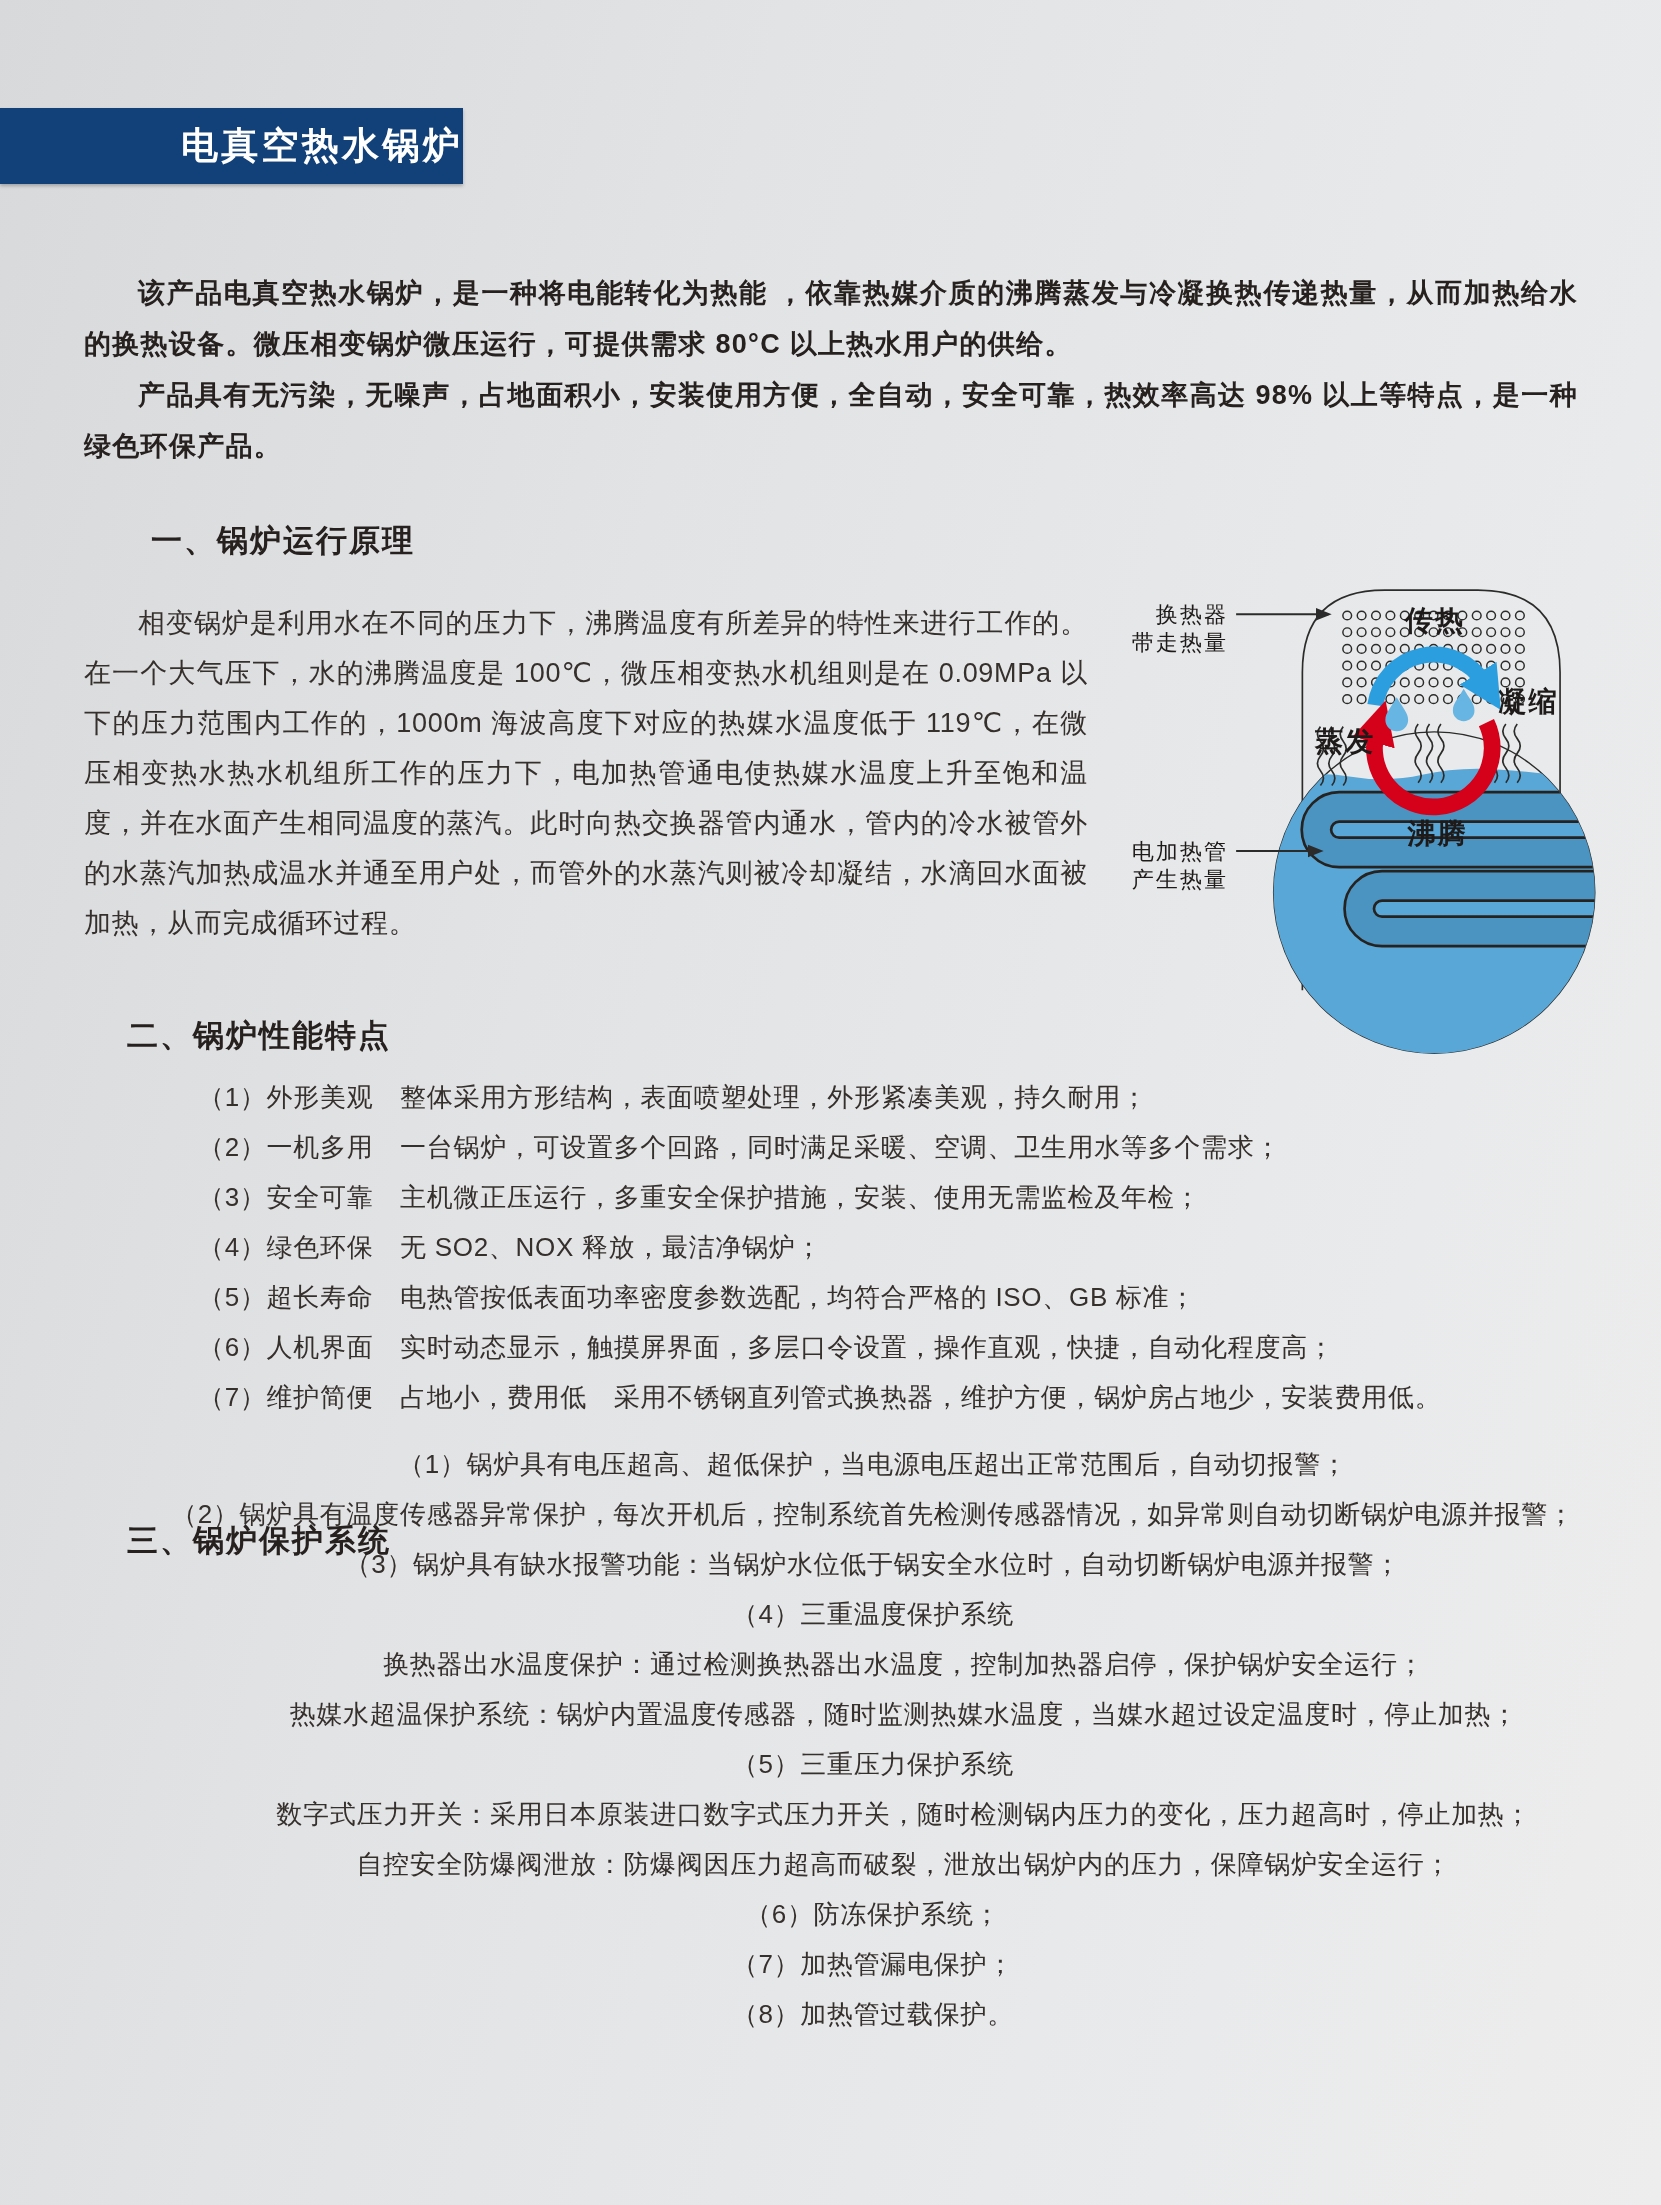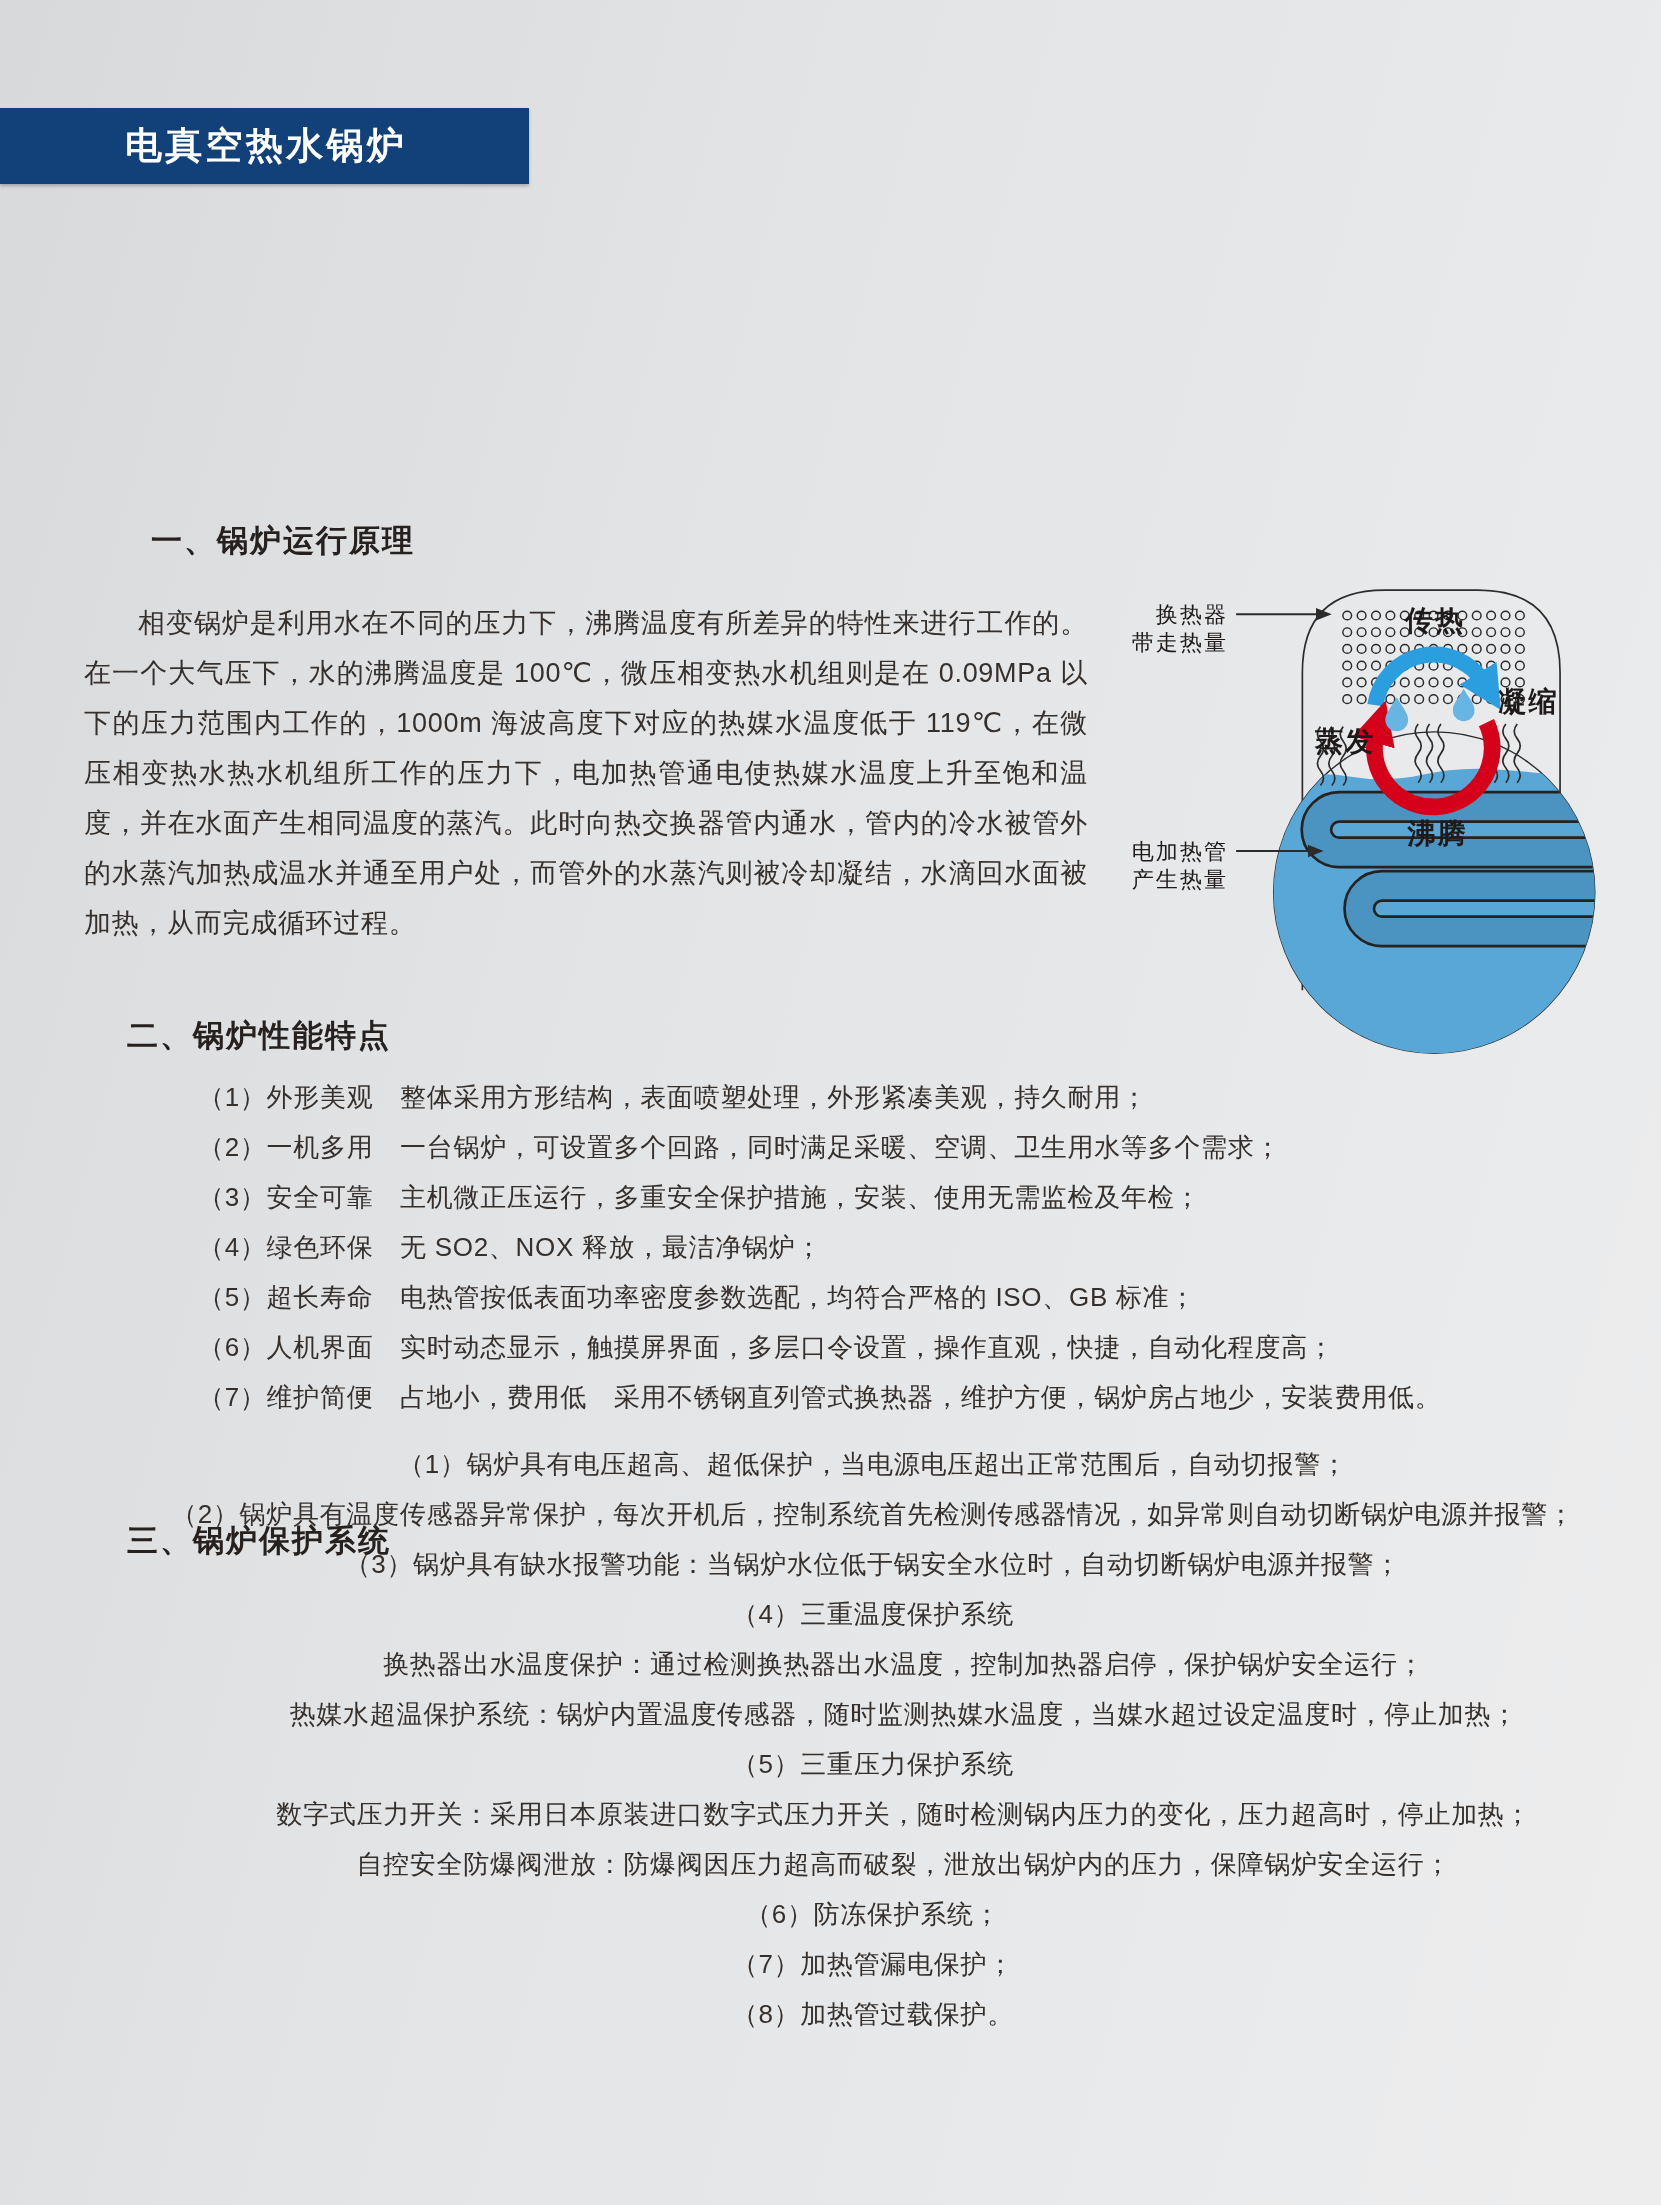--- a/index.html
+++ b/index.html
@@ -1,21 +1,21 @@
 <!DOCTYPE html>
 <html style="font-size:10.7px"><head>
 <meta charset="utf-8">
 <style>
   html,body{margin:0;padding:0;background:#cfd0d2;}
   .page{
     position:relative;width:1662px;height:2205px;overflow:hidden;
     background:linear-gradient(105deg,#d8d9db 0%,#e2e3e5 35%,#e8e9ea 70%,#ededee 100%);
     font-family:"Liberation Sans","DejaVu Sans",sans-serif;color:#241f1d;
   }
-  .title-bar{position:absolute;left:0;top:108px;width:529px;height:76px;background:#124078;box-shadow:0 2px 3.3px rgba(0,0,0,.25);}
+  .title-bar{position:absolute;left:0;top:108px;width:463px;height:76px;background:#124078;box-shadow:0 2px 3.3px rgba(0,0,0,.25);text-align:right;}
   .title-bar .t{display:block;padding-left:125px;line-height:76px;font-size:37px;font-weight:700;color:#ffffff;letter-spacing:3.3px;white-space:nowrap;}
   .intro{position:absolute;left:84px;top:268px;width:1494px;}
   .intro p{margin:0;font-size:27px;line-height:51px;font-weight:700;letter-spacing:1.3px;text-indent:2em;text-align:justify;color:#26211f;}
   .sec-head{position:absolute;left:127px;font-size:31px;font-weight:800;letter-spacing:2px;color:#26211f;white-space:nowrap;}
   #sec1-head{top:520px;margin-left:24px;}
   #sec2-head{top:1015px;}
   #sec3-head{top:1520px;}
   .s1body{position:absolute;left:84px;top:598px;width:1004px;font-size:27px;line-height:50px;letter-spacing:0.7px;text-align:justify;text-indent:2em;color:#36302d;}
   .list{position:absolute;left:171px;font-size:26px;letter-spacing:0.7px;color:#36302d;}
   .list .row{line-height:50px;white-space:nowrap;}
@@ -29,20 +29,24 @@
 </style>
 </head>
 <body>
 
 <div class="page">
 
   <div class="title-bar">
     <span class="t">电真空热水锅炉</span>
   </div>
 
+  <div class="intro">
+    <p>该产品电真空热水锅炉，是一种将电能转化为热能 ，依靠热媒介质的沸腾蒸发与冷凝换热传递热量，从而加热给水的换热设备。微压相变锅炉微压运行，可提供需求 80°C 以上热水用户的供给。</p>
+    <p>产品具有无污染，无噪声，占地面积小，安装使用方便，全自动，安全可靠，热效率高达 98% 以上等特点，是一种绿色环保产品。</p>
+  </div>
 
   <div class="sec-head" id="sec1-head">一、锅炉运行原理</div>
   <div class="s1body">相变锅炉是利用水在不同的压力下，沸腾温度有所差异的特性来进行工作的。在一个大气压下，水的沸腾温度是 100℃，微压相变热水机组则是在 0.09MPa 以下的压力范围内工作的，1000m 海波高度下对应的热媒水温度低于 119℃，在微压相变热水热水机组所工作的压力下，电加热管通电使热媒水温度上升至饱和温度，并在水面产生相同温度的蒸汽。此时向热交换器管内通水，管内的冷水被管外的水蒸汽加热成温水并通至用户处，而管外的水蒸汽则被冷却凝结，水滴回水面被加热，从而完成循环过程。</div>
 
   <svg class="diagram" width="572" height="510" viewBox="1628 858 854 762">
     <defs>
       <clipPath id="waterclip">
           <circle cx="2142" cy="1334" r="240"></circle>
         </clipPath>
       <marker id="mblue" viewBox="0 0 10 10" refX="2.5" refY="5" markerWidth="2.7" markerHeight="2.7" orient="auto">

